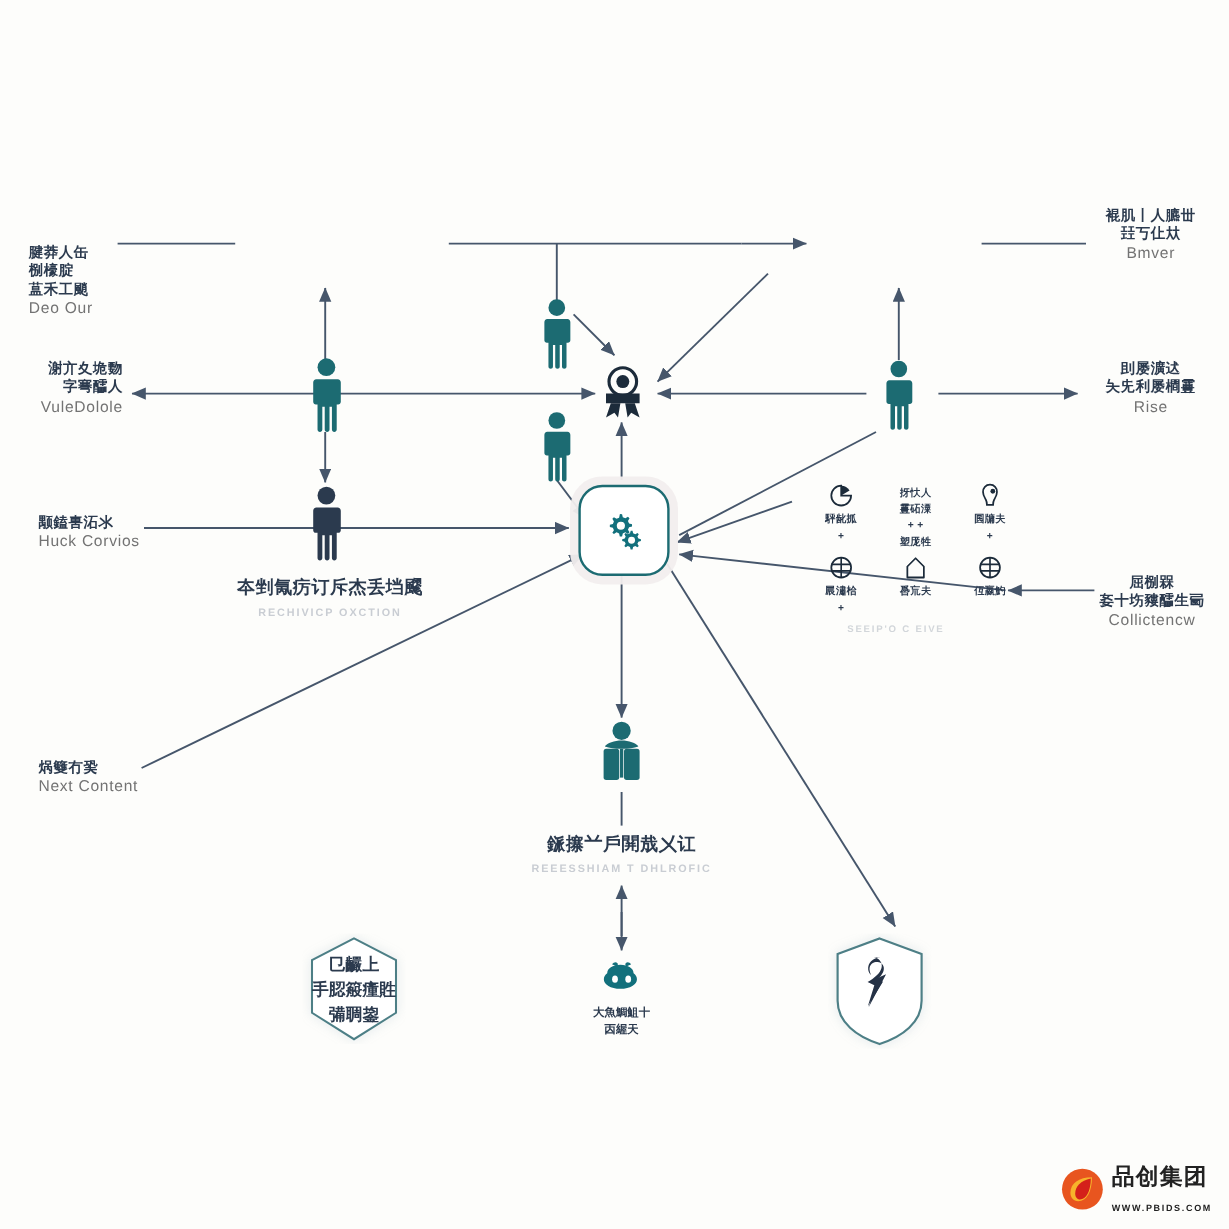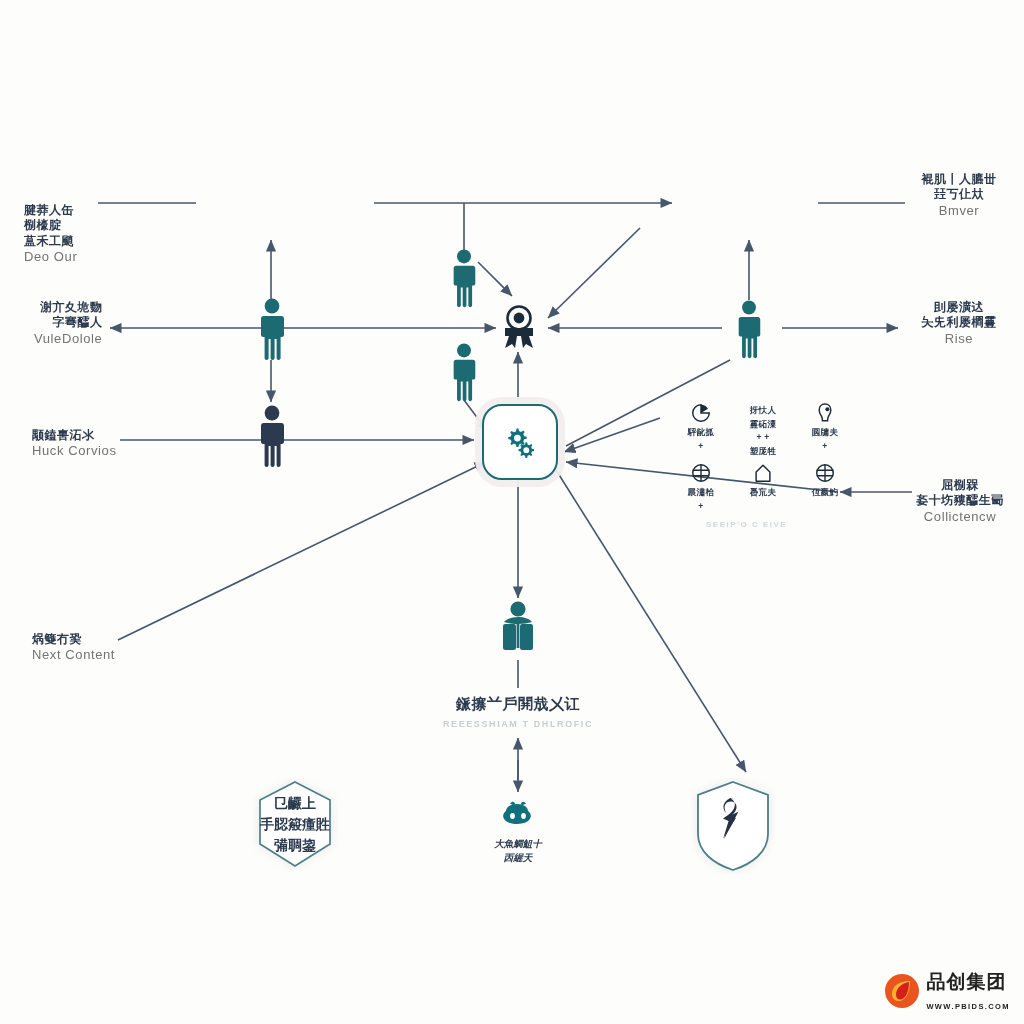--- a/index.html
+++ b/index.html
@@ -46,21 +46,21 @@
         grid-template-rows:repeat(2,52px);column-gap:4px;row-gap:8px;}
   .gcell{display:flex;flex-direction:column;align-items:center;justify-content:flex-start;}
   .gcell .gtxt{font-size:8.5px;color:#2b3a4e;font-weight:700;margin-top:3px;filter:blur(.3px);letter-spacing:.3px;text-align:center;line-height:1.25;}
   .grid-sub{position:absolute;font-size:8px;letter-spacing:1.5px;color:#d2d6da;font-weight:600;filter:blur(.35px);}
 
   
   .hexbadge{position:absolute;width:86px;height:92px;display:flex;align-items:center;justify-content:center;}
   .hexbadge .htxt{position:absolute;font-size:14px;color:#2b3a4e;font-weight:700;text-align:center;line-height:1.5;filter:blur(.3px);}
   .shieldbadge{position:absolute;width:86px;height:96px;}
   .cloudbadge{position:absolute;text-align:center;width:140px;}
-  .cloudbadge .ctxt{font-size:9.5px;color:#2b3a4e;font-weight:700;line-height:1.5;filter:blur(.3px);margin-top:3px;font-style:italic;}
+  .cloudbadge .ctxt{font-size:9.5px;color:#2b3a4e;font-weight:700;line-height:1.5;filter:blur(.3px);margin-top:3px;}
 
   
   .wm{position:absolute;right:14px;bottom:14px;display:flex;align-items:center;gap:6px;}
   .wm .wmtext{display:flex;flex-direction:column;line-height:1;}
   .wm .wmcjk{font-size:19px;font-weight:900;color:#222;letter-spacing:1px;}
   .wm .wmurl{font-size:7.5px;font-weight:700;color:#222;letter-spacing:1.4px;margin-top:12px;}
 </style>
 </head>
 <body style="background: rgb(253, 253, 251);">
 
@@ -161,20 +161,24 @@
     <div class="cjk side-cjk">颙鎑軎沰氺</div>
     <div class="lat side-lat">Huck Corvios</div>
   </div>
 
   <div class="lbl center" style="left:900px;top:478px;width:120px;">
     <div class="cjk side-cjk">屈㭭槑</div>
     <div class="cjk side-cjk">㚣十㘯䝏醽生㢴</div>
     <div class="lat side-lat">Collictencw</div>
   </div>
 
+  <div class="lbl center" style="left:180px;top:480px;width:190px;">
+    <div class="cjk title-cjk">夲剉氞疠订斥杰丢垱飂</div>
+    <div class="sub" style="margin-top:6px;">RECHIVICP OXCTION</div>
+  </div>
 
   <div class="lbl left" style="left:32px;top:632px;">
     <div class="cjk side-cjk">㶽䉶冇㠫</div>
     <div class="lat side-lat">Next Content</div>
   </div>
 
   <div class="lbl center" style="left:420px;top:694px;width:196px;">
     <div class="cjk title-cjk">鎃㩟䒑戶䦕㦲㐅讧</div>
     <div class="sub" style="margin-top:6px;">REEESSHIAM T DHLROFIC</div>
   </div>

